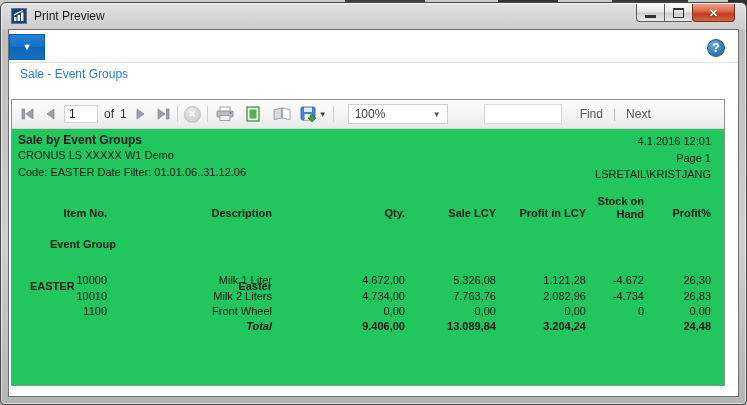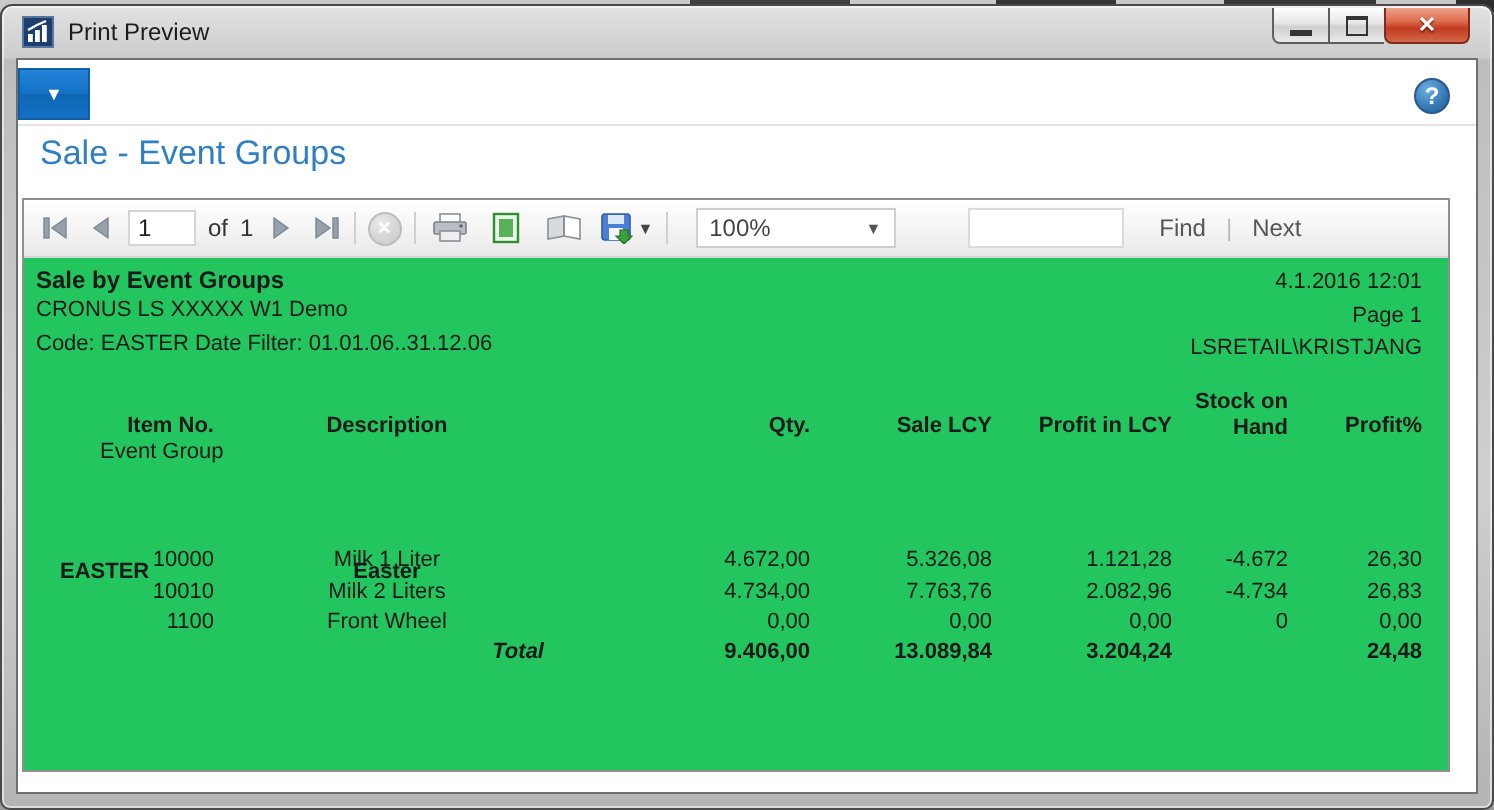--- a/index.html
+++ b/index.html
@@ -59,21 +59,21 @@
     display:flex;align-items:center;justify-content:center;cursor:pointer;
   }
   .dd-button .caret{color:#fff;font-size:9px;line-height:9px;}
   .help-btn{
     position:absolute;right:13px;top:9px;width:18px;height:18px;border-radius:50%;
     background:radial-gradient(circle at 35% 30%,#6aaede,#2f6fae 70%);
     color:#fff;font-size:12px;font-weight:bold;display:flex;align-items:center;justify-content:center;
     border:1px solid #27598c;box-sizing:border-box;cursor:pointer;
   }
   .page-heading{
-    position:absolute;left:11px;top:37px;font-size:17px;color:#2f7fc1;
+    position:absolute;left:11px;top:37px;font-size:12px;color:#2f7fc1;
   }
 
   
   .viewer{
     position:absolute;left:2px;top:69px;width:714px;height:287px;
     border:1px solid #8f8f8f;box-sizing:border-box;background:#fff;
     display:flex;flex-direction:column;
   }
   .vtoolbar{
     height:28px;flex:0 0 28px;display:flex;align-items:center;
@@ -113,30 +113,30 @@
 
   
   .report{position:relative;flex:1;background:#22c55e;font-size:11px;color:#1a1a1a;}
   .rpt-title{position:absolute;left:6px;top:4px;font-size:12px;font-weight:bold;}
   .rpt-company{position:absolute;left:6px;top:20px;}
   .rpt-filter{position:absolute;left:6px;top:37px;}
   .rpt-right{position:absolute;right:13px;top:4px;text-align:right;line-height:16.5px;}
 
   .rrow{position:absolute;left:11px;width:688px;display:flex;line-height:15px;}
   .c1{width:84px;text-align:right;flex:0 0 auto;}
-  .c2{margin-left:8px;width:157px;text-align:center;flex:0 0 auto;}
+  .c2{margin-left:8px;width:157px;text-align:right;flex:0 0 auto;}
   .c3{width:133px;text-align:right;flex:0 0 auto;}
   .c4{width:91px;text-align:right;flex:0 0 auto;}
   .c5{width:90px;text-align:right;flex:0 0 auto;}
   .c6{width:58px;text-align:right;flex:0 0 auto;}
   .c7{width:67px;text-align:right;flex:0 0 auto;}
   .hdr{font-weight:bold;align-items:flex-end;}
   .hdr .c6{line-height:13px;}
   .bold{font-weight:bold;margin-top:23px;}
-  .grp-label{position:absolute;left:6px;top:91px;font-weight:normal;padding-left:32px;}
+  .grp-label{position:absolute;left:6px;top:109px;font-weight:bold;padding-left:32px;}
   .row-hdr{top:66px;}
   .row-grp{top:127px;}
   .row-grp .c1{text-align:left;padding-left:7px;box-sizing:border-box;}
   .row-i0{top:144px;}
   .row-i1{top:160px;}
   .row-i2{top:175px;}
   .row-tot{top:190px;font-weight:bold;}
   .row-tot .c2{text-align:right;font-style:italic;}
 </style>
 </head>

